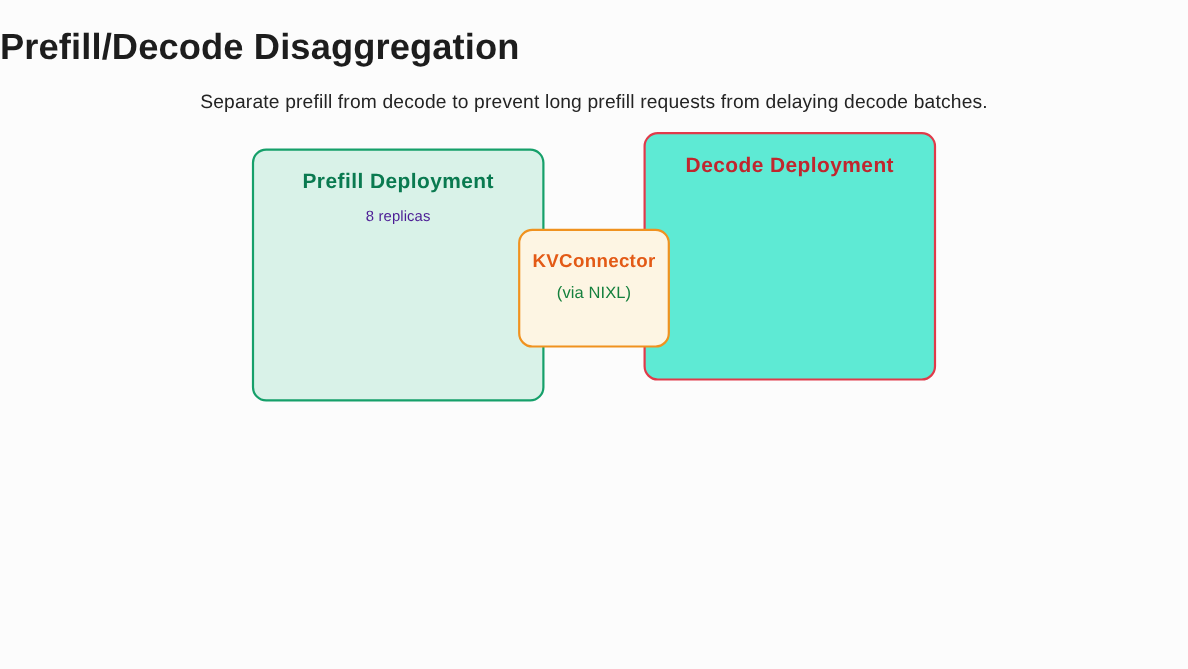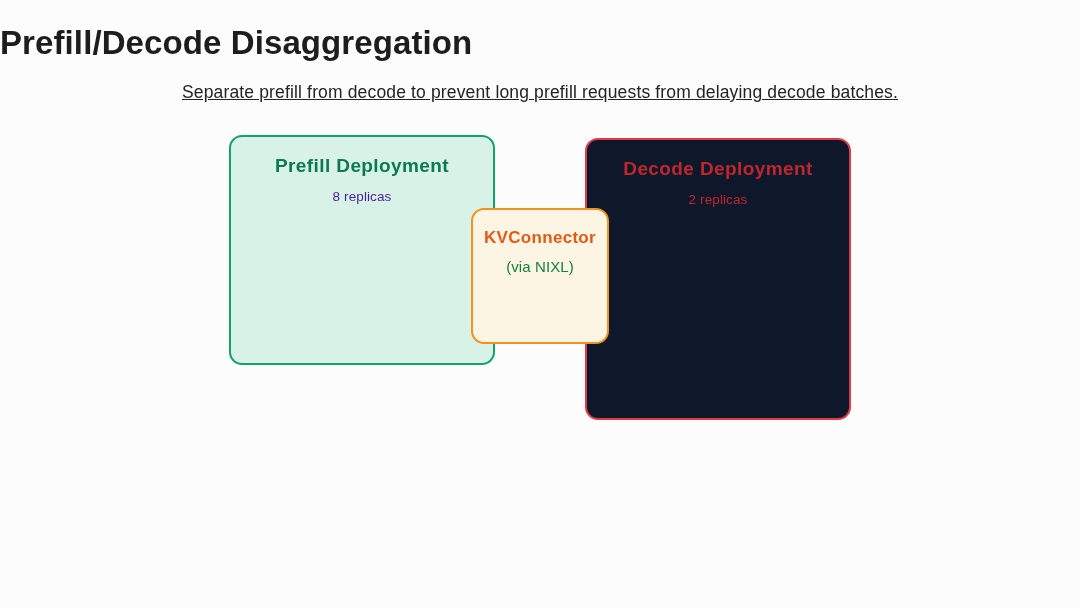--- a/index.html
+++ b/index.html
@@ -30,21 +30,20 @@
   .page-subtitle {
     position: absolute;
     top: 82px;
     left: 0;
     width: 1080px;
     text-align: center;
     font-size: 17.5px;
     font-weight: normal;
     color: #242424;
     letter-spacing: 0.15px;
-    text-decoration: underline;
   }
 
   .diagram {
     position: absolute;
     top: 0;
     left: 0;
     width: 1080px;
     height: 608px;
   }
 
@@ -83,36 +82,36 @@
     width: 266px;
     height: 230px;
     background: #d9f2e8;
     border-color: #16a06a;
   }
   #prefill-box .box-title { color: #0a7a50; }
   #prefill-box .box-sub   { color: #4c1d95; }
 
   #decode-box {
     left: 585px;
-    top: 138px;
+    top: 120px;
     width: 266px;
-    height: 282px;
-    background: #0f172a;
+    height: 226px;
+    background: #5eead4;
     border-color: #e03b4a;
   }
   #decode-box .box-title { color: #c0262e; }
   #decode-box .box-sub   { color: #c0262e; }
 
   #connector-box {
     position: absolute;
     box-sizing: border-box;
     left: 471px;
     top: 208px;
     width: 138px;
-    height: 136px;
+    height: 108px;
     background: #fdf5e3;
     border: 2.5px solid #f0921f;
     border-radius: 13px;
     text-align: center;
     z-index: 5;
   }
   #connector-box .conn-title {
     position: absolute;
     left: 0;
     right: 0;
@@ -141,21 +140,20 @@
 
 <div class="diagram">
 
   <div id="prefill-box" class="deploy-box">
     <div class="box-title">Prefill Deployment</div>
     <div class="box-sub">8 replicas</div>
   </div>
 
   <div id="decode-box" class="deploy-box">
     <div class="box-title">Decode Deployment</div>
-    <div class="box-sub">2 replicas</div>
   </div>
 
   <div id="connector-box">
     <div class="conn-title">KVConnector</div>
     <div class="conn-sub">(via NIXL)</div>
   </div>
 
 </div>
 
 </body></html>

